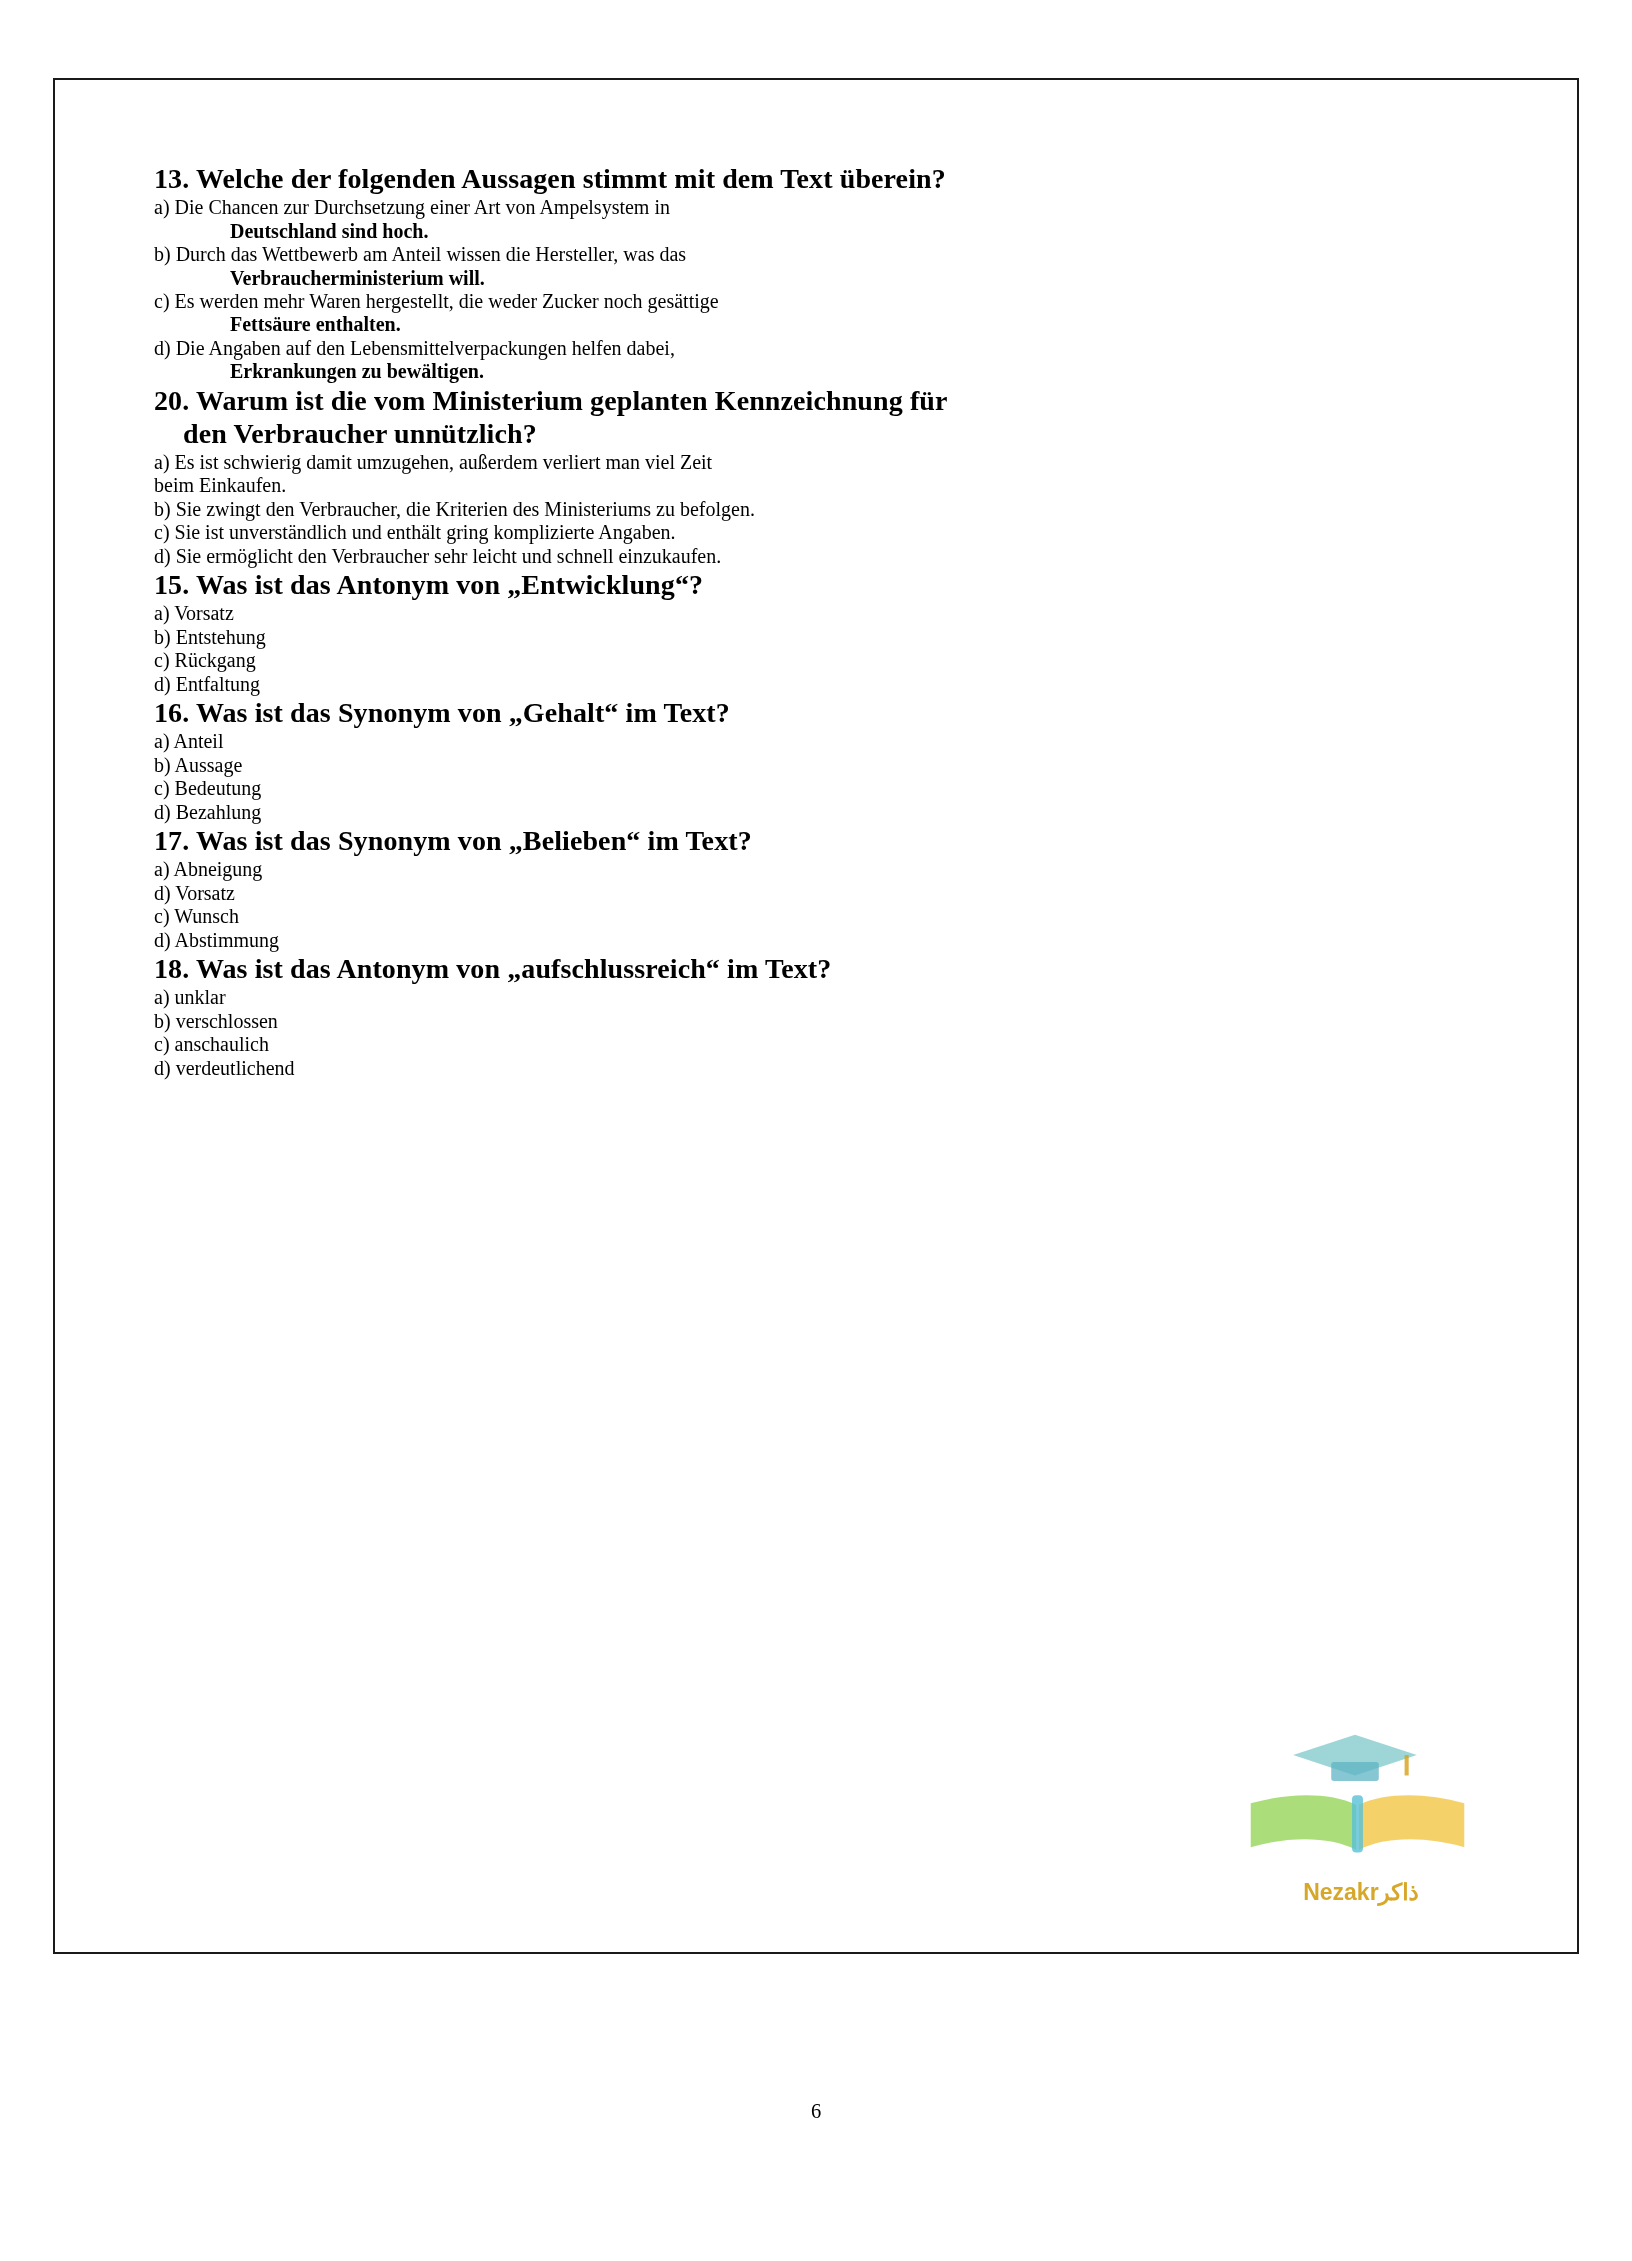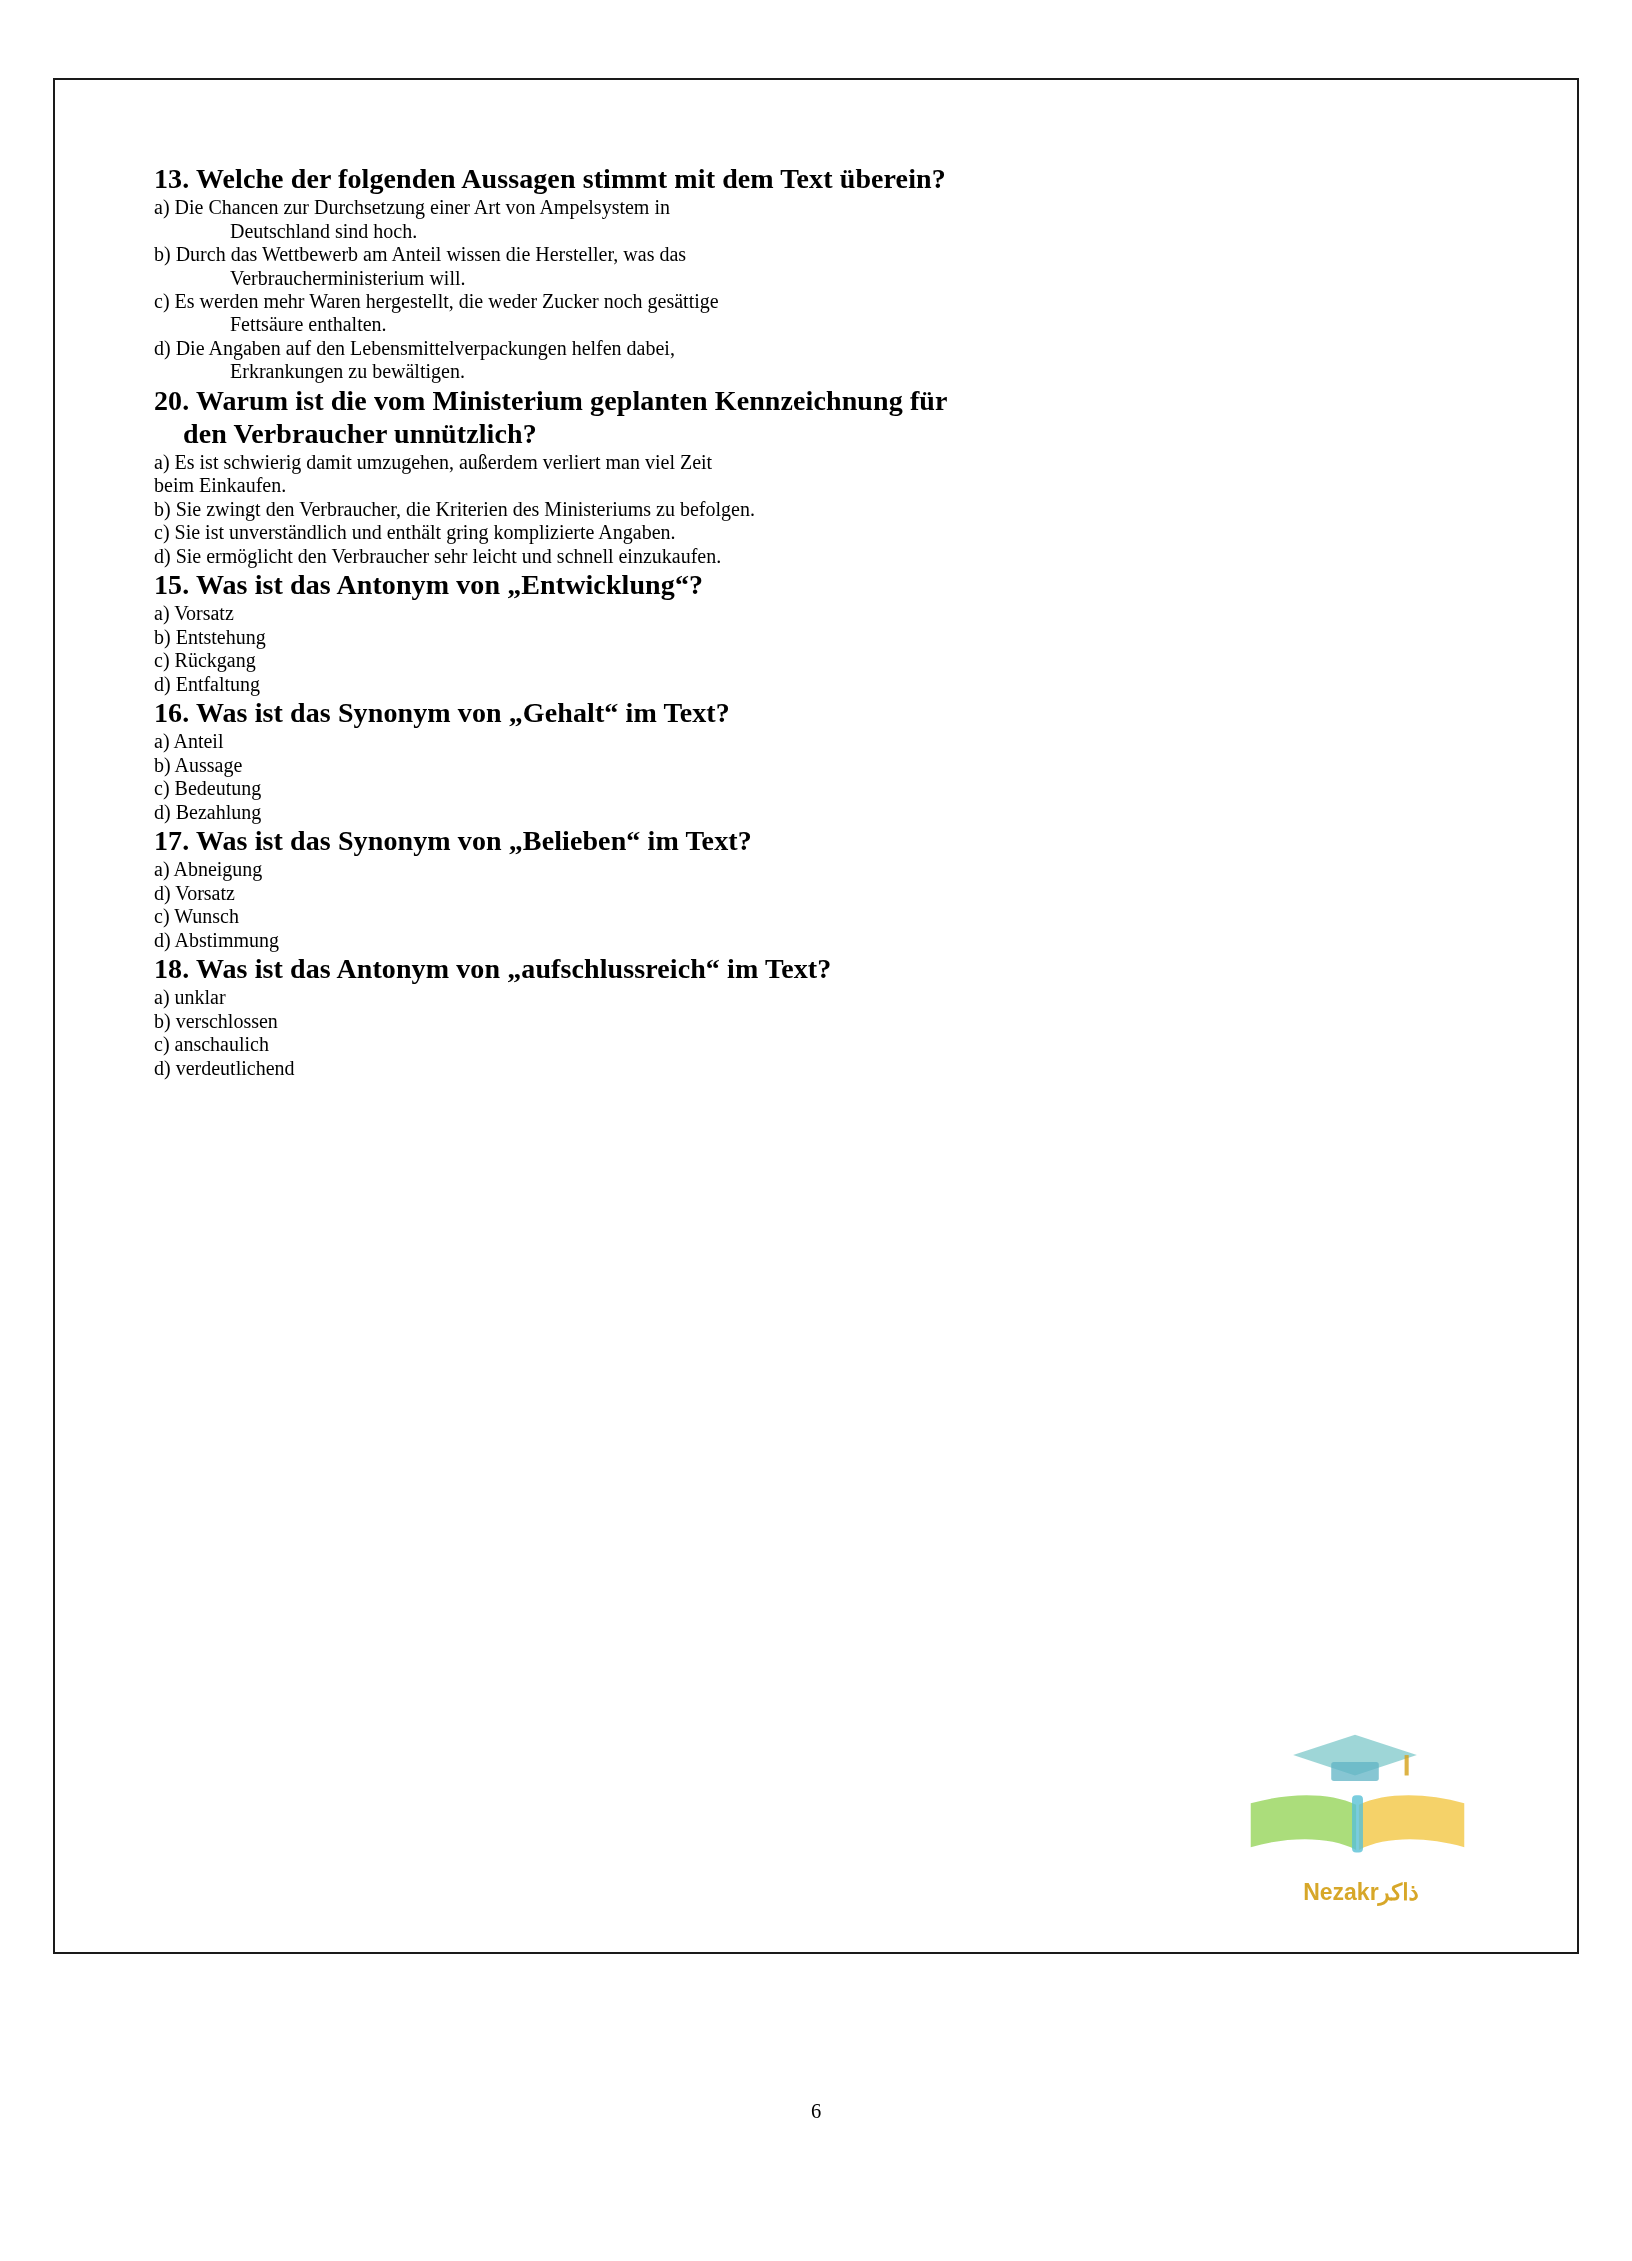--- a/index.html
+++ b/index.html
@@ -58,20 +58,21 @@
     text-indent: -38px;
   }
   .opt.nohang {
     padding-left: 0;
     text-indent: 0;
   }
   .opt .wrap2 {
     display: block;
     padding-left: 38px;
     text-indent: 0;
+    font-weight: bold;
   }
   .page-number {
     position: absolute;
     left: 0;
     right: 0;
     top: 2020px;
     text-align: center;
     font-size: 20.5px;
     font-family: "Liberation Serif", serif;
   }

